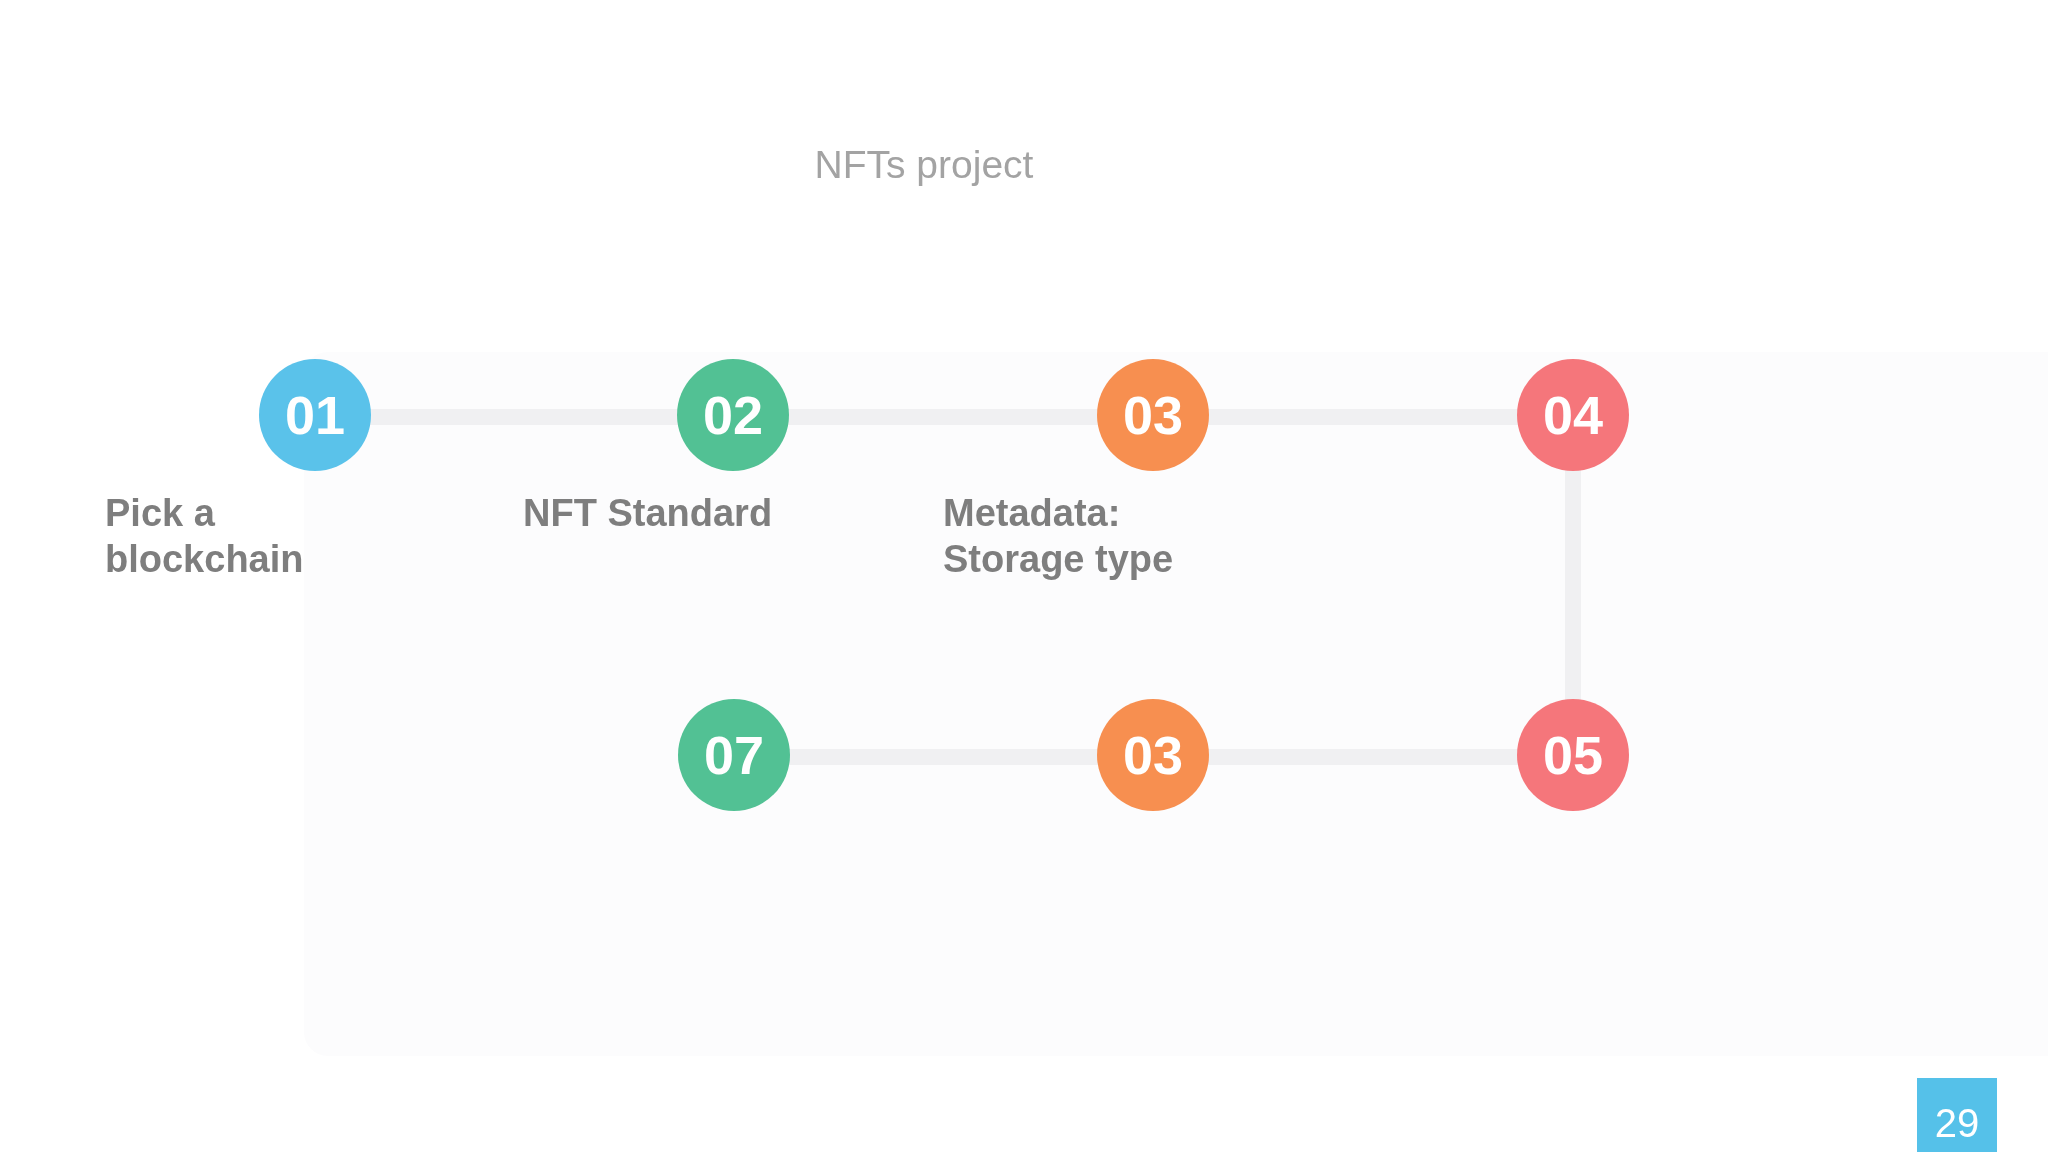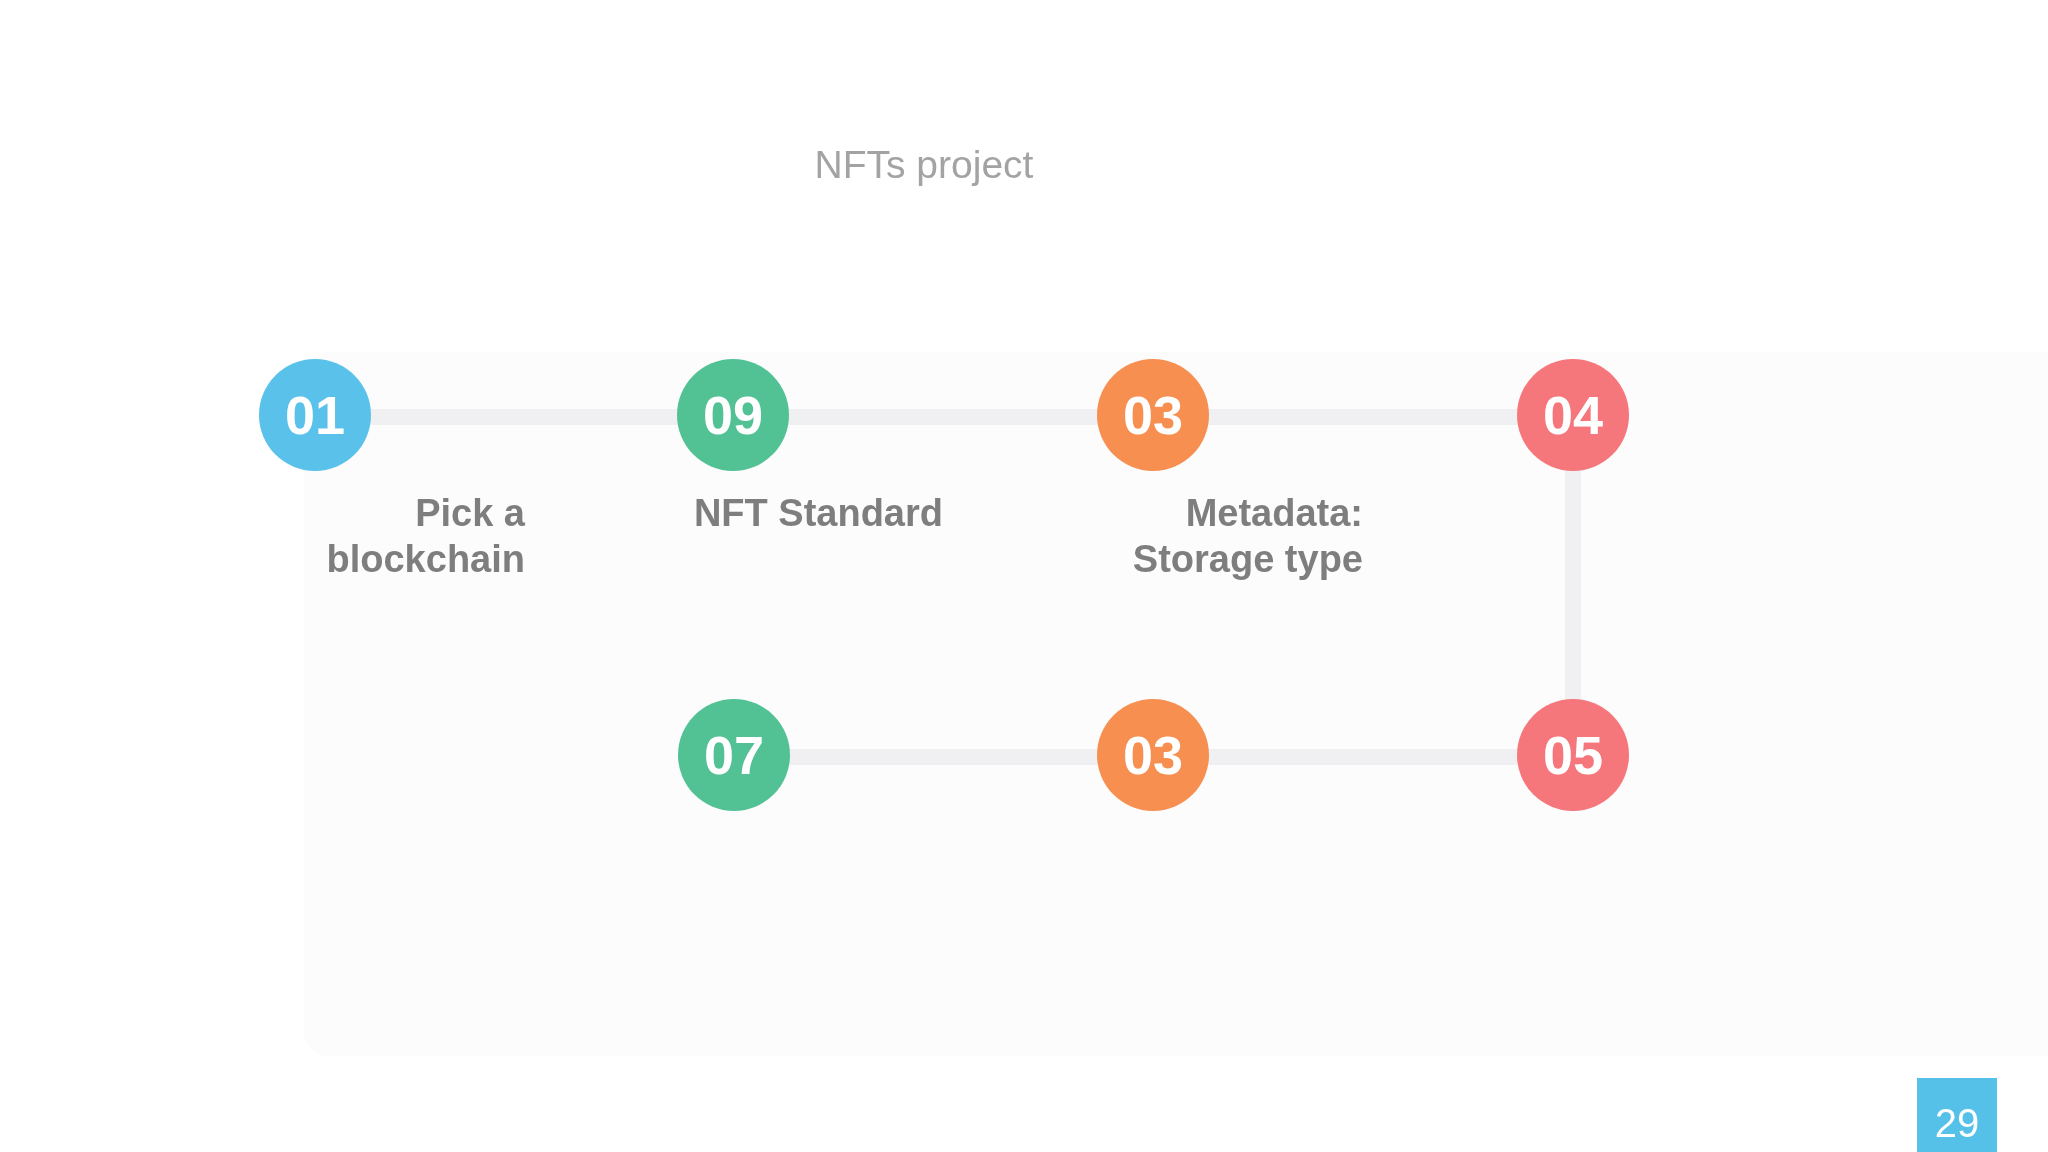--- a/index.html
+++ b/index.html
@@ -75,21 +75,21 @@
   }
   .c-blue   { background: var(--blue,   #5ac2ea); justify-content: center; }
   .c-green  { background: var(--green,  #52c194); }
   .c-orange { background: var(--orange, #f78f50); }
   .c-red    { background: var(--red,    #f5767b); }
   .step-label {
     position: absolute;
     left: -210px;
     top: 131px;
     width: 420px;
-    text-align: right;
+    text-align: left;
     font-size: 38px;
     line-height: 46px;
     font-weight: 700;
     color: var(--label_text, #7e7e7e);
     white-space: pre-line;
   }
   .page-badge {
     position: absolute;
     left: 1917px;
     top: 1078px;
@@ -121,21 +121,21 @@
     <div class="step" style="left:315px; top:359px;">
       <div class="circle c-blue">
         <span>01</span>
       </div>
       <div class="step-label">Pick a
 blockchain</div>
     </div>
 
     <div class="step" style="left:733px; top:359px;">
       <div class="circle c-green">
-        <span>09</span>
+        <span>02</span>
       </div>
       <div class="step-label">NFT Standard</div>
     </div>
 
     <div class="step" style="left:1153px; top:359px;">
       <div class="circle c-orange">
         <span>03</span>
       </div>
       <div class="step-label">Metadata:
 Storage type</div>

